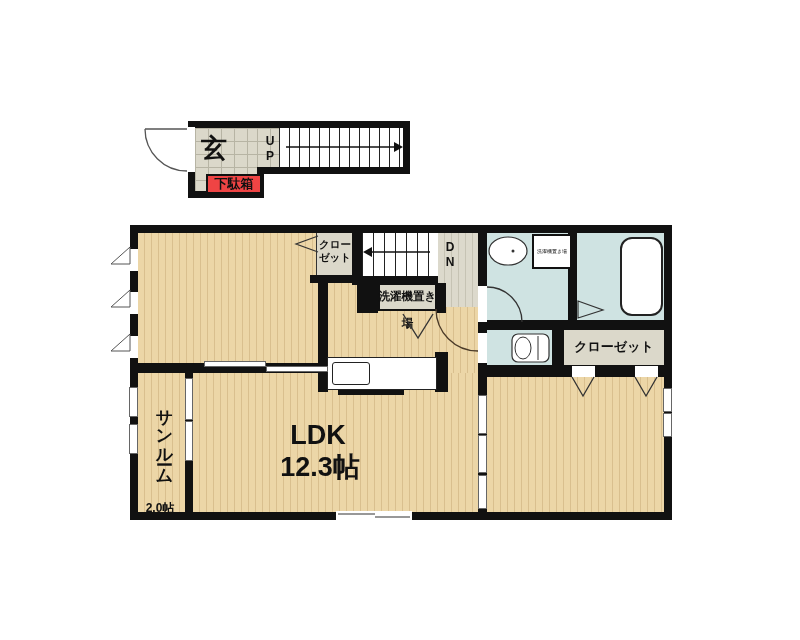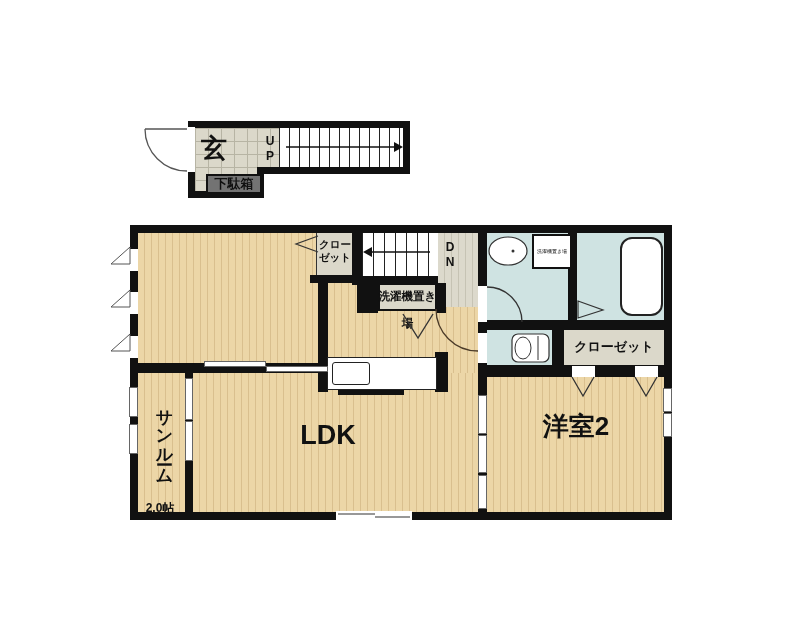--- a/index.html
+++ b/index.html
@@ -28,21 +28,21 @@
 <div id="stage">
 
   <div class="abs wall" style="left:188px;top:121px;width:76px;height:77px;"></div>
   <div class="abs wall" style="left:256px;top:121px;width:154px;height:53px;"></div>
   <div class="abs tile" style="left:195px;top:128px;width:62px;height:63px;"></div>
   <div class="abs tile" style="left:257px;top:128px;width:22px;height:39px;"></div>
   <div class="abs treads" style="left:279px;top:128px;width:124px;height:39px;"></div>
   <div class="abs gap" style="left:186px;top:127px;width:9px;height:45px;"></div>
   <div class="abs label" style="left:196px;top:132px;width:36px;height:32px;font-size:26px;font-weight:bold;line-height:32px;">玄</div>
   <div class="abs label vtext" style="left:259px;top:130px;width:18px;height:38px;font-size:12px;font-weight:bold;letter-spacing:1px;">UP</div>
-  <div class="abs label" style="left:206px;top:174px;width:56px;height:20px;background:#737373;border:2px solid #111;font-size:13px;font-weight:bold;line-height:16px;">下駄箱</div>
+  <div class="abs label" style="left:206px;top:174px;width:56px;height:20px;background:#ef4444;border:2px solid #111;font-size:13px;font-weight:bold;line-height:16px;">下駄箱</div>
 
   <div class="abs wall" style="left:130px;top:225px;width:542px;height:295px;"></div>
 
   <div class="abs wood" style="left:138px;top:233px;width:216px;height:130px;"></div>
   <div class="abs wood" style="left:328px;top:283px;width:150px;height:90px;"></div>
   <div class="abs wood" style="left:193px;top:373px;width:285px;height:139px;"></div>
   <div class="abs wood" style="left:138px;top:373px;width:47px;height:139px;"></div>
   <div class="abs gray" style="left:438px;top:233px;width:40px;height:74px;"></div>
   <div class="abs treads2" style="left:362px;top:233px;width:76px;height:45px;"></div>
   <div class="abs blue" style="left:487px;top:233px;width:81px;height:87px;"></div>
@@ -95,22 +95,22 @@
   <div class="abs panel" style="left:478px;top:395px;width:9px;height:39px;"></div>
   <div class="abs panel" style="left:478px;top:435px;width:9px;height:38px;"></div>
   <div class="abs panel" style="left:478px;top:475px;width:9px;height:34px;"></div>
   <div class="abs panel" style="left:663px;top:388px;width:9px;height:24px;"></div>
   <div class="abs panel" style="left:663px;top:413px;width:9px;height:24px;"></div>
   <div class="abs gap" style="left:572px;top:366px;width:23px;height:11px;"></div>
   <div class="abs gap" style="left:635px;top:366px;width:23px;height:11px;"></div>
   <div class="abs gap" style="left:336px;top:511px;width:76px;height:9px;"></div>
 
   <div class="abs label vtext" style="left:441px;top:238px;width:16px;height:34px;font-size:12px;font-weight:bold;letter-spacing:1px;">DN</div>
-  <div class="abs label" style="left:238px;top:420px;width:180px;height:30px;font-size:27px;font-weight:bold;line-height:30px;">LDK</div>
-  <div class="abs label" style="left:490px;top:412px;width:172px;height:28px;font-size:26px;font-weight:bold;line-height:28px;">洋室2</div>
+  <div class="abs label" style="left:228px;top:420px;width:180px;height:30px;font-size:27px;font-weight:bold;line-height:30px;">LDK</div>
+  <div class="abs label" style="left:230px;top:452px;width:180px;height:30px;font-size:27px;font-weight:bold;line-height:30px;">12.3帖</div>
   <div class="abs label vtext" style="left:148px;top:383px;width:28px;height:108px;font-size:17px;font-weight:bold;">サンルーム</div>
   <div class="abs label" style="left:138px;top:488px;width:44px;height:16px;font-size:12px;font-weight:bold;line-height:16px;margin-top:12px;">2.0帖</div>
 
   <svg width="800" height="640" viewBox="0 0 800 640">
 
     <path d="M145,129 L187,129" stroke="#555" stroke-width="1.3" fill="none"></path>
     <path d="M145,129 A42,42 0 0 0 187,171" stroke="#555" stroke-width="1.3" fill="none"></path>
 
     <path d="M286,147 L394,147" stroke="#111" stroke-width="1.3" fill="none"></path>
     <polygon points="394,142 403,147 394,152" fill="#111"></polygon>

